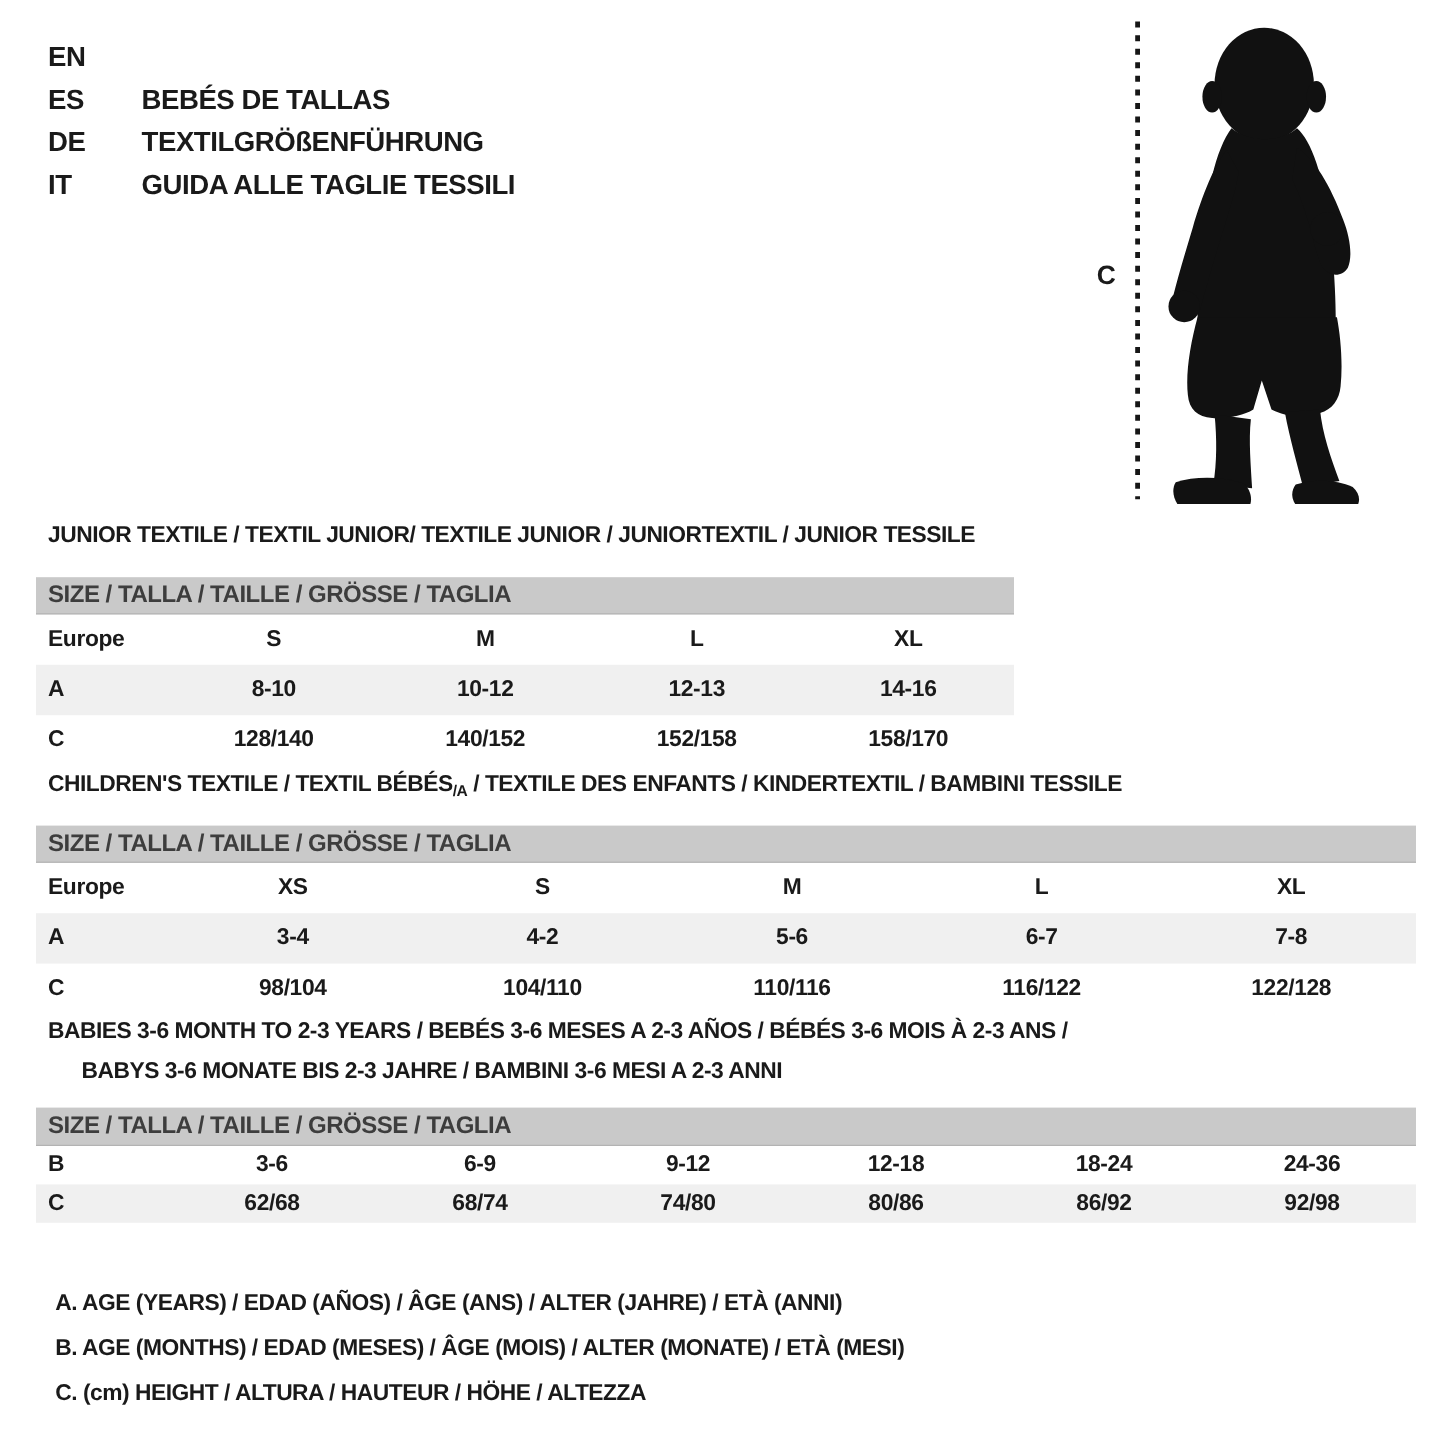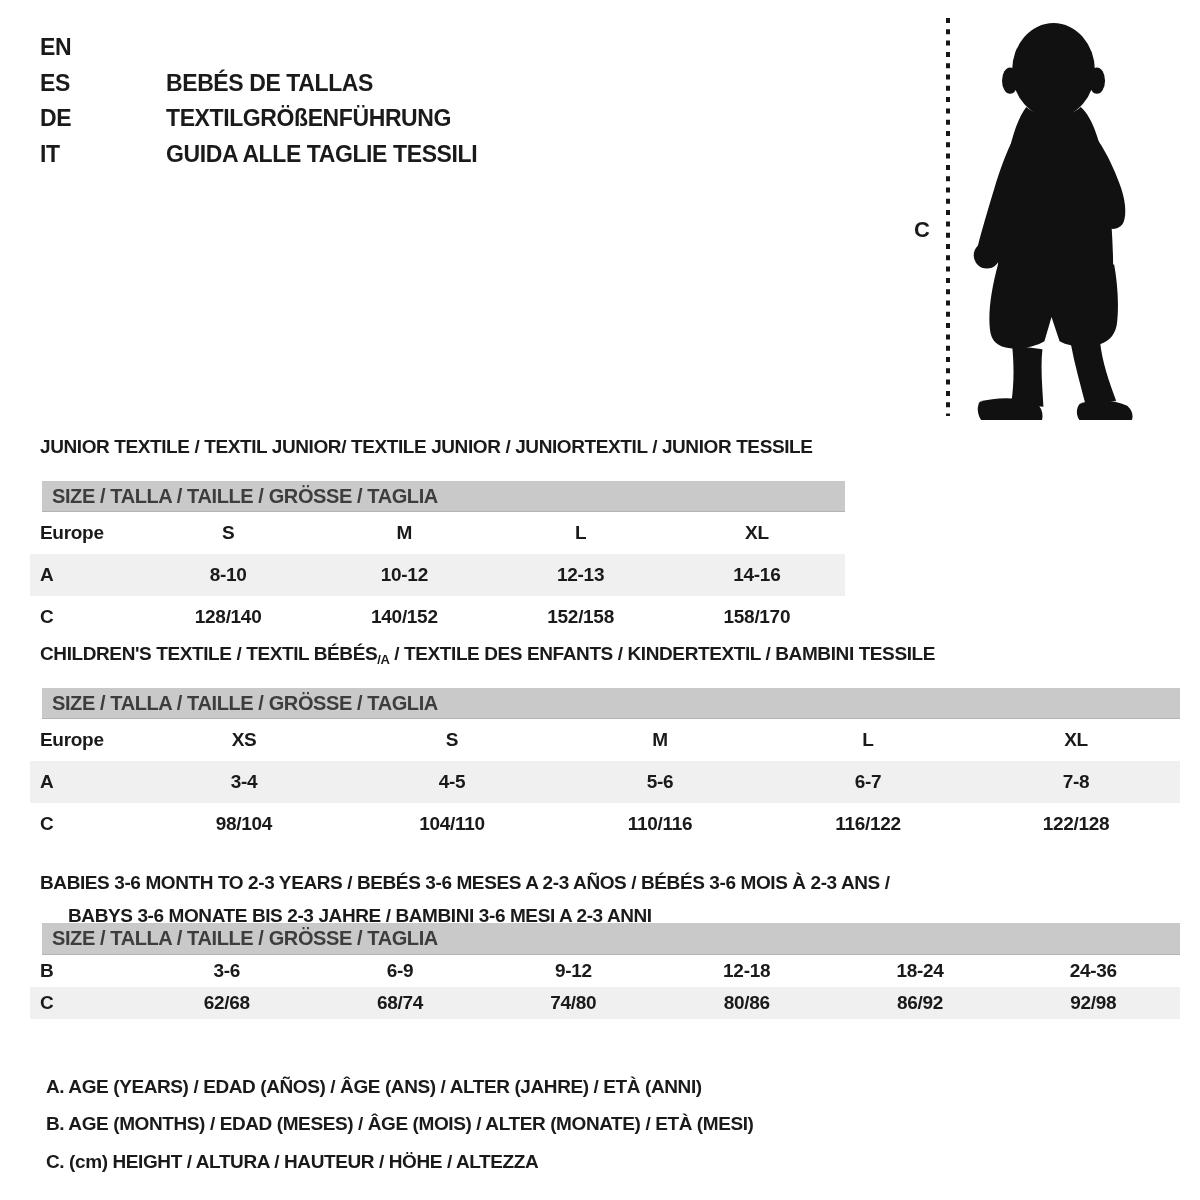--- a/index.html
+++ b/index.html
@@ -2,35 +2,35 @@
 <html><head>
 <meta charset="utf-8">
 <style>
   html,body{margin:0;padding:0;background:#fff;}
   .page{
     position:relative;width:1200px;height:1200px;background:#ffffff;overflow:hidden;
     font-family:"Liberation Sans","DejaVu Sans",sans-serif;color:#1a1a1a;
   }
   
   .lang-block{position:absolute;left:40px;top:30px;}
-  .lang-row{display:flex;height:35.5px;align-items:center;gap:48px;}
+  .lang-row{display:flex;height:35.5px;align-items:center;}
   .lang-code{width:78px;font-size:23px;font-weight:bold;letter-spacing:-0.4px;}
   .lang-label{font-size:23px;font-weight:bold;letter-spacing:-0.4px;white-space:nowrap;}
   
   .c-label{position:absolute;left:914px;top:217px;font-size:22px;font-weight:bold;}
   .dashed-line{position:absolute;left:945px;top:16px;}
   .baby{position:absolute;left:963px;top:16px;}
   
   .sec-title{position:absolute;left:40px;margin:0;font-size:19px;font-weight:bold;
     letter-spacing:-0.4px;white-space:nowrap;line-height:22px;}
   .subsc{font-size:13px;vertical-align:-4px;}
   .two-line{line-height:33px;}
   
   .size-table{position:absolute;left:30px;}
-  .bar{background:#c9c9c9;border-bottom:1px solid #b3b3b3;height:30px;display:flex;align-items:center;margin-left:12px;}
+  .bar{background:#c9c9c9;border-bottom:1px solid #b3b3b3;height:30px;display:flex;align-items:center;}
   .bar span{padding-left:10px;font-size:20px;font-weight:bold;color:#3d3d3d;letter-spacing:-0.4px;}
   .trow{display:grid;height:42px;align-items:center;font-size:19px;font-weight:bold;letter-spacing:-0.3px;}
   .cols4{grid-template-columns:110px 1fr 1fr 1fr 1fr;}
   .cols5{grid-template-columns:110px 1fr 1fr 1fr 1fr 1fr;}
   .cols6{grid-template-columns:110px 1fr 1fr 1fr 1fr 1fr 1fr;}
   .rlabel{padding-left:10px;text-align:left;}
   .cell{text-align:center;}
   .shaded{background:#f0f0f0;}
   .babies .trow{height:32px;}
   
@@ -122,36 +122,36 @@
       <span class="rlabel">Europe</span>
       <span class="cell">XS</span>
       <span class="cell">S</span>
       <span class="cell">M</span>
       <span class="cell">L</span>
       <span class="cell">XL</span>
     </div>
     <div class="trow cols5 shaded">
       <span class="rlabel">A</span>
       <span class="cell">3-4</span>
-      <span class="cell">4-5</span>
+      <span class="cell">4-2</span>
       <span class="cell">5-6</span>
       <span class="cell">6-7</span>
       <span class="cell">7-8</span>
     </div>
     <div class="trow cols5">
       <span class="rlabel">C</span>
       <span class="cell">98/104</span>
       <span class="cell">104/110</span>
       <span class="cell">110/116</span>
       <span class="cell">116/122</span>
       <span class="cell">122/128</span>
     </div>
   </div>
 
-  <h2 class="sec-title two-line" style="top:866px;">
+  <h2 class="sec-title two-line" style="top:843px;">
     <span style="display:block;">BABIES 3-6 MONTH TO 2-3 YEARS / BEBÉS 3-6 MESES A 2-3 AÑOS / BÉBÉS 3-6 MOIS À 2-3 ANS /</span>
     <span style="display:block;margin-left:28px;">BABYS 3-6 MONATE BIS 2-3 JAHRE / BAMBINI 3-6 MESI A 2-3 ANNI</span>
   </h2>
   <div class="size-table babies" style="top:923px;width:1150px;">
     <div class="bar" style="height:31px;">
       <span>SIZE / TALLA / TAILLE / GRÖSSE / TAGLIA</span>
     </div>
     <div class="trow cols6">
       <span class="rlabel">B</span>
       <span class="cell">3-6</span>

